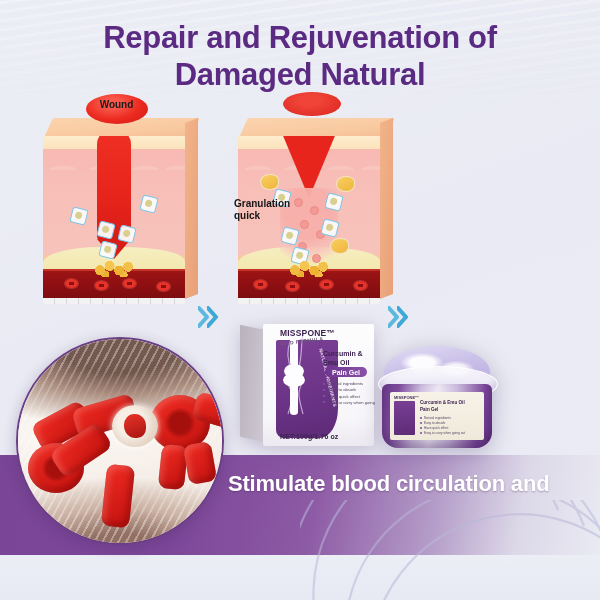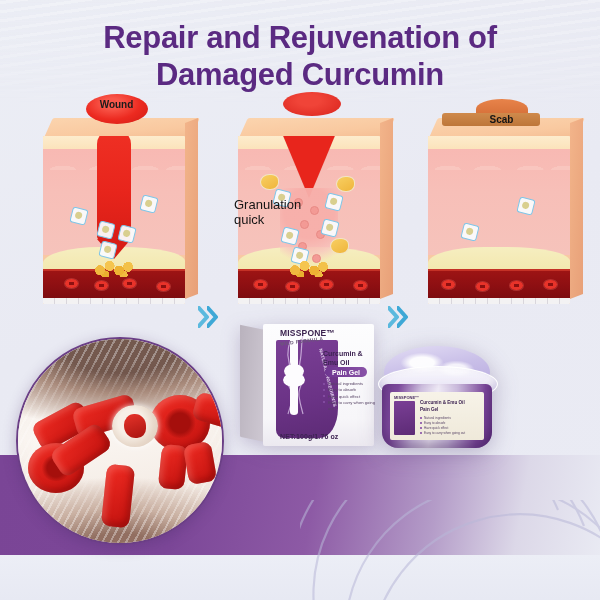--- a/index.html
+++ b/index.html
@@ -94,22 +94,22 @@
     background:radial-gradient(circle at 50% 30%,rgba(247,175,170,.95) 0 38%,rgba(248,196,190,.75) 62%,transparent 76%);}
   .gdot{position:absolute;width:7px;height:7px;border-radius:50%;
     background:#f39a95;border:1px solid #e88a85;}
   .cellBlue{position:absolute;width:14px;height:14px;
     background:rgba(250,250,252,.96);border:1.4px solid #7fc6e8;
     transform:rotate(14deg);border-radius:3px;}
   .cellBlue:after{content:"";position:absolute;left:3px;top:3px;width:7px;height:7px;
     border-radius:50%;background:#d9cf8f;}
   .cellGold{position:absolute;width:17px;height:14px;border-radius:50% 40% 45% 50%;
     background:linear-gradient(150deg,#f8cf62,#efb53b);border:1.2px solid #f2e4c4;}
-  .lblGran{position:absolute;left:4px;top:88px;color:#151515;font-size:13px;
-    font-weight:400;line-height:1.15;z-index:8;}
+  .lblGran{position:absolute;left:4px;top:88px;color:#151515;font-size:10px;
+    font-weight:700;line-height:1.15;z-index:8;}
 
   .clot{position:absolute;left:50%;bottom:27px;transform:translateX(-50%);
     width:44px;height:17px;z-index:4;
     background:
       radial-gradient(circle 5px at 18% 60%,#f0b93f 98%,transparent),
       radial-gradient(circle 5px at 40% 35%,#f5c54f 98%,transparent),
       radial-gradient(circle 5px at 62% 62%,#eeb233 98%,transparent),
       radial-gradient(circle 5px at 82% 40%,#f3c149 98%,transparent),
       radial-gradient(circle 4px at 30% 85%,#eab02f 98%,transparent),
       radial-gradient(circle 4px at 72% 88%,#f0bb40 98%,transparent);}
@@ -225,21 +225,21 @@
 </style>
 </head>
 <body>
 
 <div id="stage">
 
   <div class="tex"></div>
 
   <div class="headline">
     <span>Repair and Rejuvenation of</span>
-    <span class="l2">Damaged Curcumin</span>
+    <span class="l2">Damaged Natural</span>
   </div>
 
   <div class="panels">
 
     <div class="panel p1">
       <div class="slabTop"></div>
       <div class="slabSide"></div>
       <div class="block">
         <div class="epi"></div>
         <div class="derm">
@@ -300,43 +300,20 @@
         <div class="clot"></div>
         <div class="ruler"></div>
       </div>
       <div class="woundVcap"></div>
       <div class="lblGran">
         <span style="display:block">Granulation</span>
         <span style="display:block">quick</span>
       </div>
     </div>
 
-    <div class="panel p3">
-      <div class="slabTop"></div>
-      <div class="slabSide"></div>
-      <div class="block">
-        <div class="epi"></div>
-        <div class="derm">
-          <div class="dermWave"></div>
-        </div>
-        <div class="fat"></div>
-        <div class="vessel">
-          <div class="rbc" style="left:14px;top:9px"></div>
-          <div class="rbc" style="left:48px;top:11px"></div>
-          <div class="rbc" style="left:82px;top:10px"></div>
-          <div class="rbc" style="left:116px;top:9px"></div>
-        </div>
-        <div class="cellBlue" style="left:34px;top:88px"></div>
-        <div class="cellBlue" style="left:90px;top:62px"></div>
-        <div class="ruler"></div>
-      </div>
-      <div class="scabBump"></div>
-      <div class="scabBand"></div>
-      <div class="lblScab">Scab</div>
-    </div>
 
     <div class="arrow a1">
       <span class="chev" style="left:0">
         <svg width="11" height="22" viewBox="0 0 11 22">
             <path d="M1 2 L9 11 L1 20" fill="none" stroke="#5bb9de" stroke-width="4" stroke-linecap="round" stroke-linejoin="round"></path>
           </svg>
       </span>
       <span class="chev" style="left:9px">
         <svg width="11" height="22" viewBox="0 0 11 22">
             <path d="M1 2 L9 11 L1 20" fill="none" stroke="#3ea8d6" stroke-width="4" stroke-linecap="round" stroke-linejoin="round"></path>
@@ -366,20 +343,21 @@
         <path d="M-20 128 A150 150 0 0 1 258 10"></path>
         <path d="M0 136 A150 150 0 0 1 284 26"></path>
         <path d="M22 144 A150 150 0 0 1 306 44"></path>
         <path d="M46 152 A150 150 0 0 1 326 62"></path>
         <path d="M70 160 A150 150 0 0 1 344 80"></path>
       </g>
     </svg>
   </div>
 
   <div class="bandText">
+    <span>Stimulate blood circulation and</span>
   </div>
 
   <div class="bloodWrap">
     <div class="bloodBg"></div>
     <div class="bloodStreak"></div>
     <div class="cellR cellRod" style="left:16px;top:72px;width:56px;height:30px;transform:rotate(-28deg)"></div>
     <div class="cellR cellDisc" style="left:10px;top:104px;width:56px;height:50px"></div>
     <div class="cellR cellRod" style="left:56px;top:62px;width:62px;height:30px;transform:rotate(-16deg)"></div>
     <div class="cellR cellRod" style="left:34px;top:96px;width:58px;height:30px;transform:rotate(-34deg)"></div>
     <div class="cellR cellDisc" style="left:132px;top:56px;width:60px;height:56px"></div>

